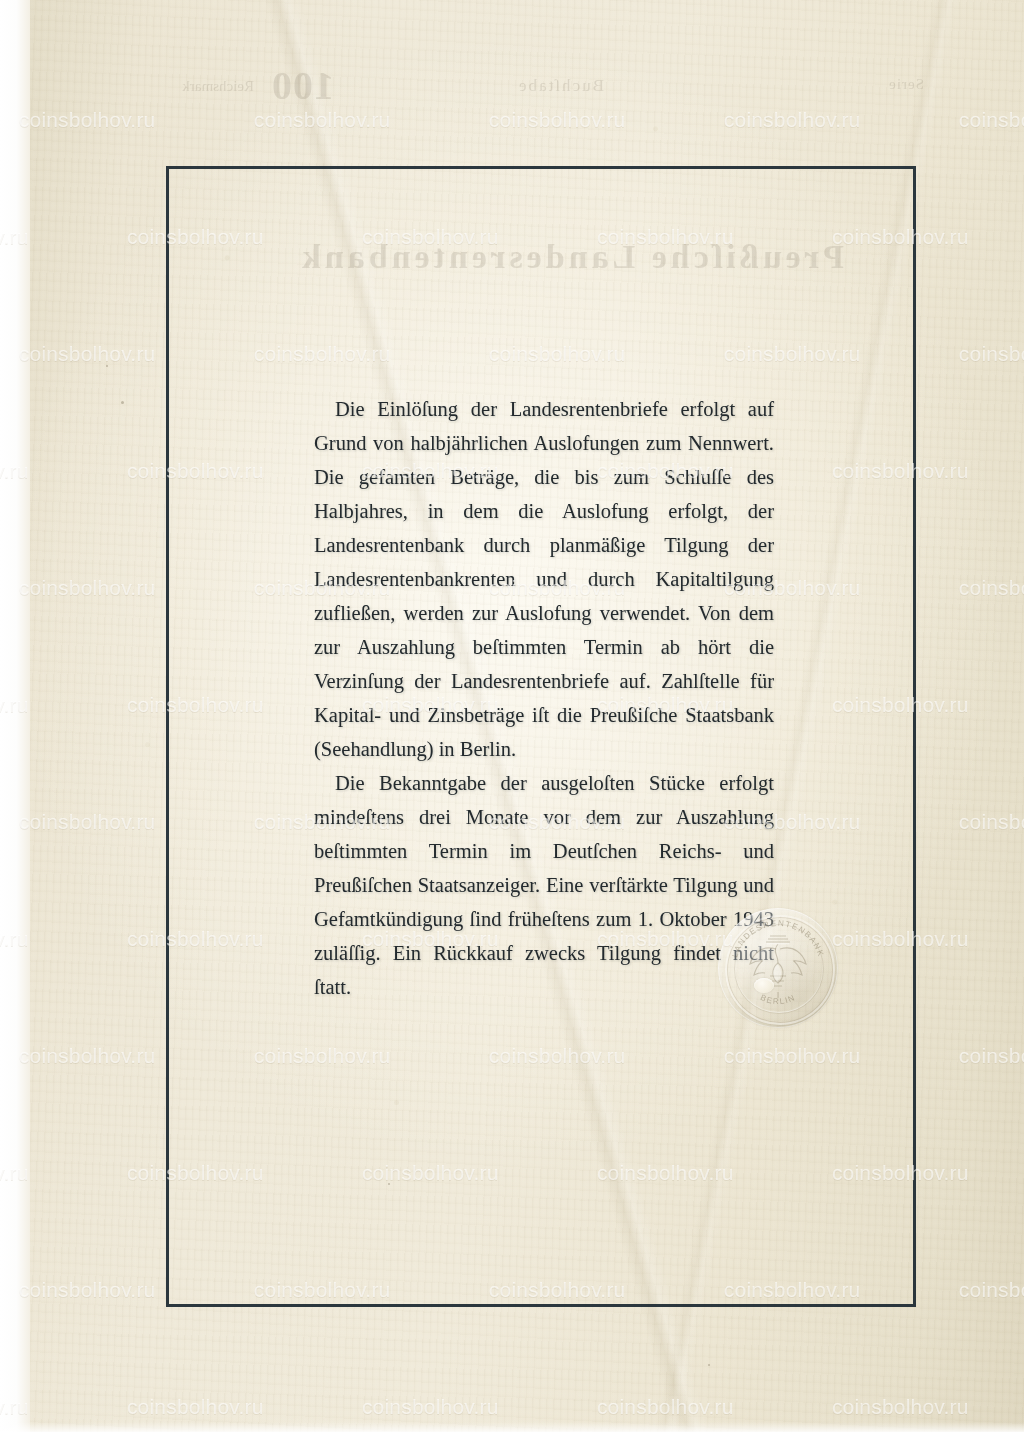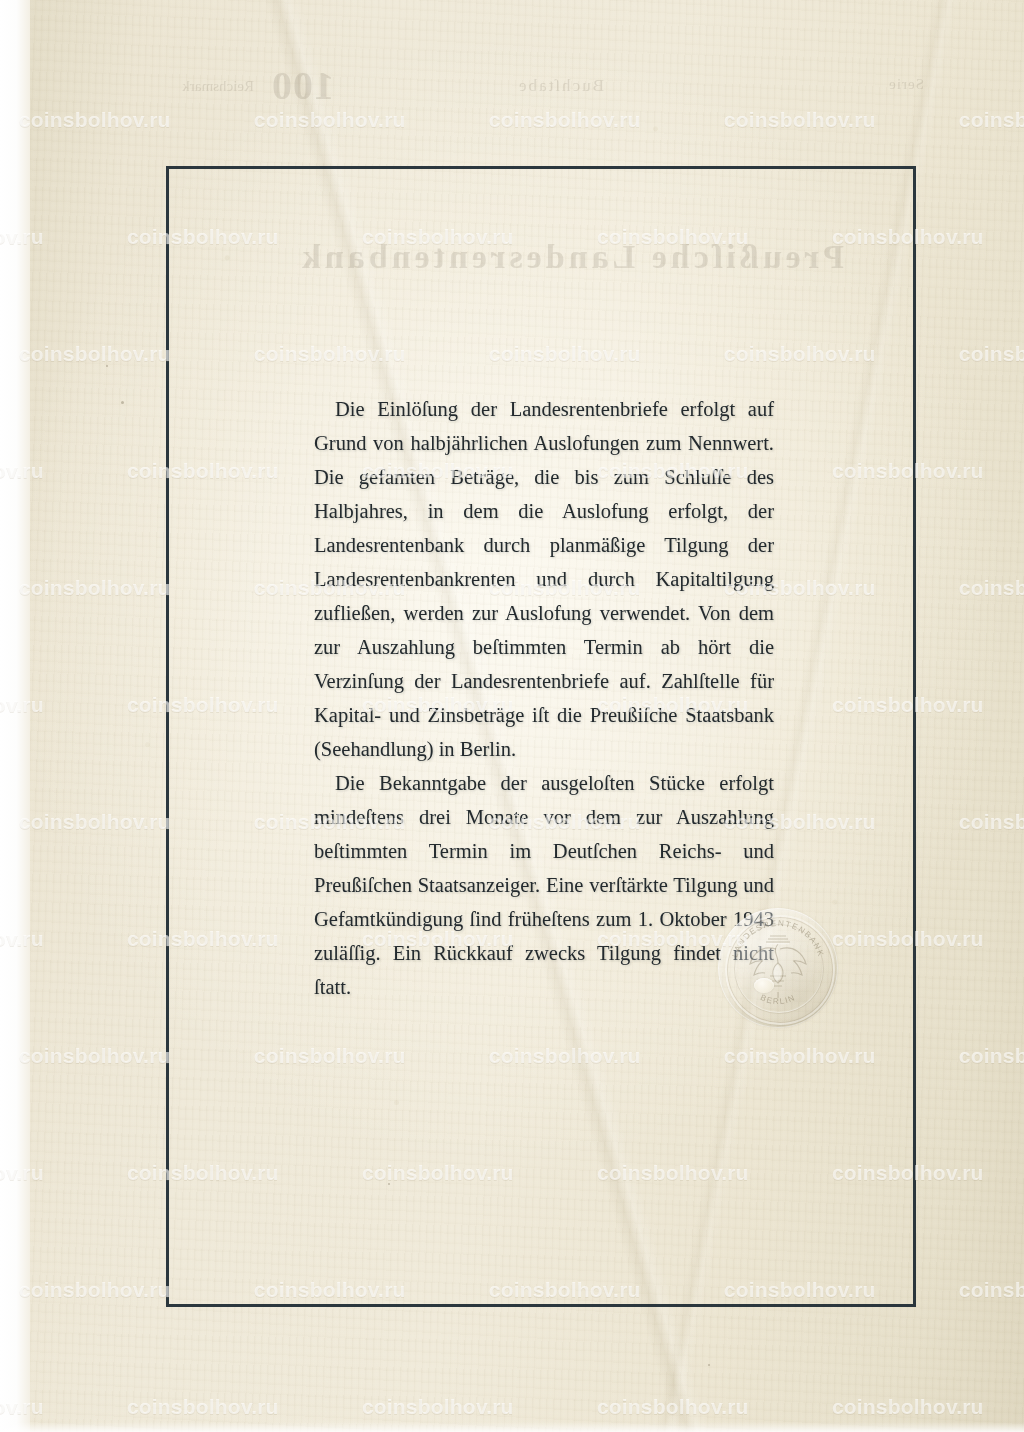--- a/index.html
+++ b/index.html
@@ -220,21 +220,21 @@
   
   .watermarks {
     position: absolute;
     inset: 0;
     pointer-events: none;
     overflow: hidden;
   }
   .wm {
     position: absolute;
     font-family: "Liberation Sans", sans-serif;
-    font-weight: 700;
+    font-weight: 400;
     font-size: 21px;
     letter-spacing: 0.2px;
     color: rgba(255,255,255,0.62);
     text-shadow: 0 1px 0 rgba(150,138,108,0.14);
     white-space: nowrap;
   }
 
   
   .speck { position: absolute; background: rgba(105,95,70,0.35); border-radius: 50%; }
 </style>

